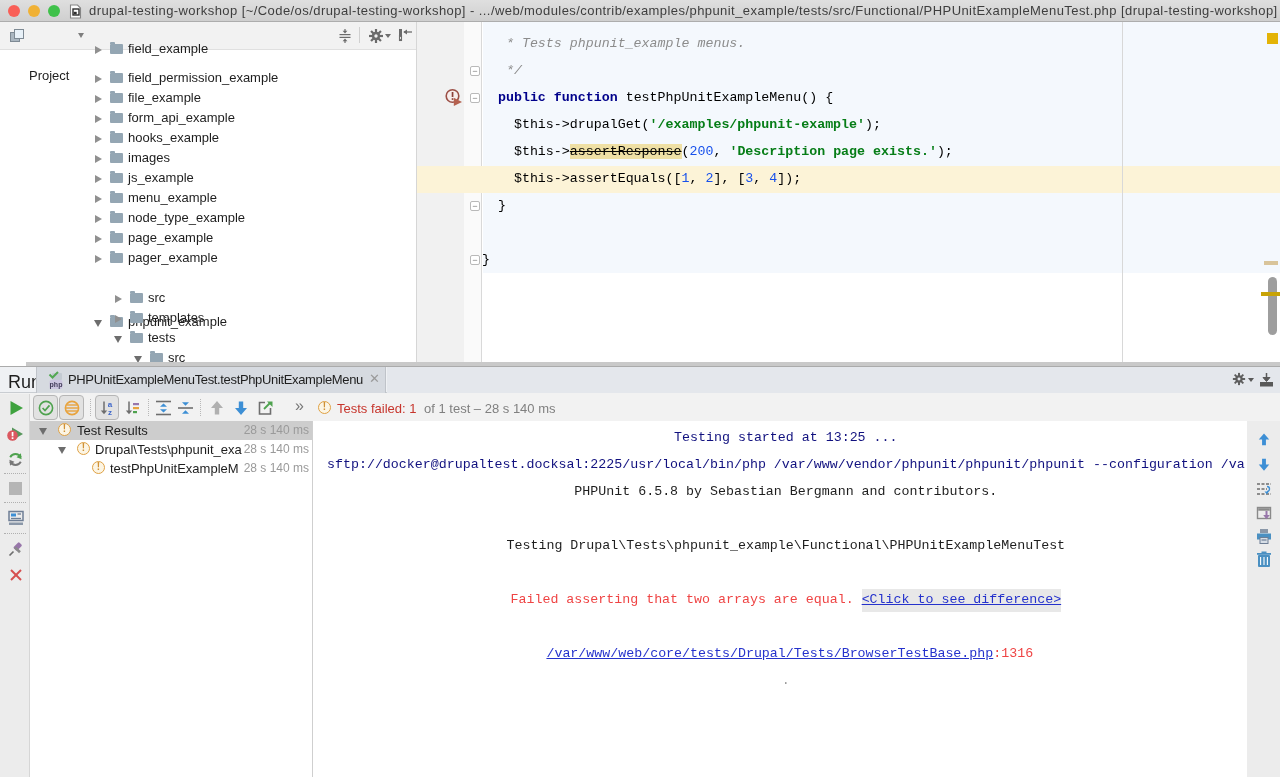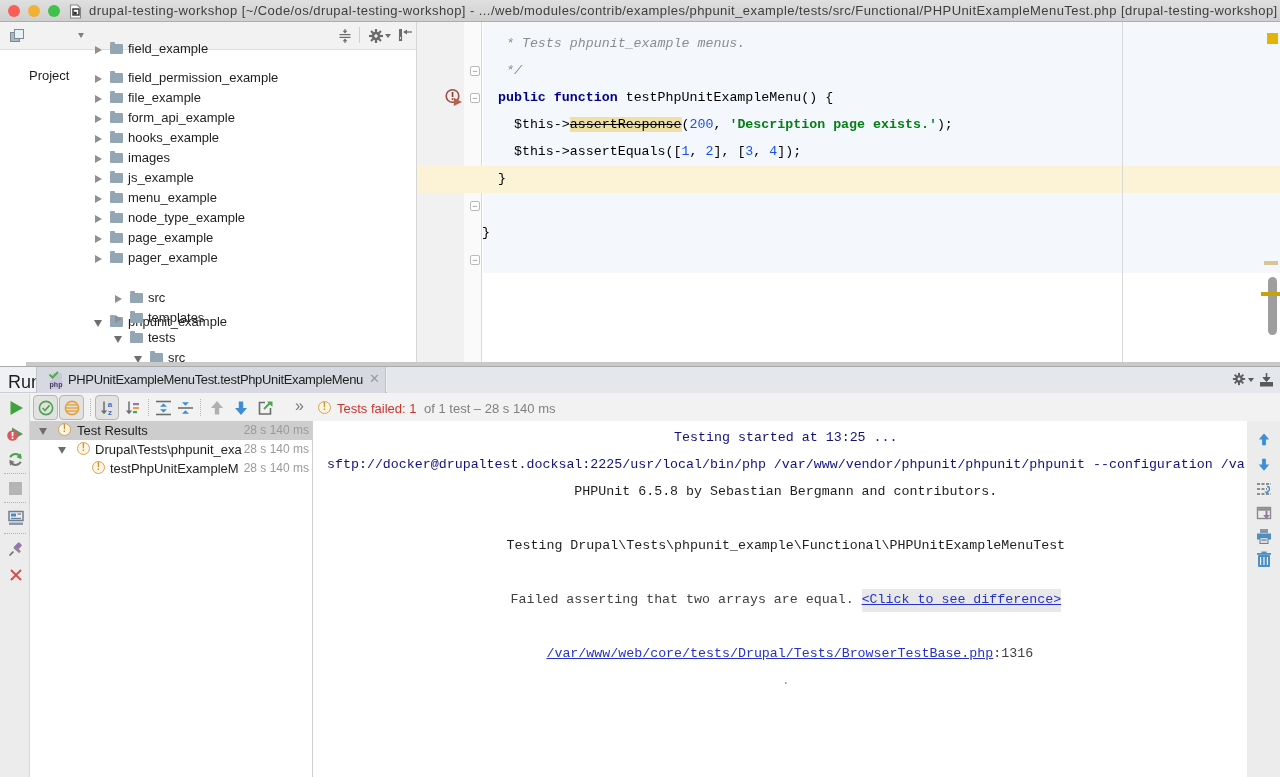--- a/index.html
+++ b/index.html
@@ -49,21 +49,21 @@
   #leftrail { position:absolute; left:0; top:27px; width:30px; height:384px; background:#ececec; border-right:1px solid #d6d6d6; }
   #treepanel { position:absolute; left:30px; top:54px; width:283px; height:357px; background:#fff; border-right:1px solid #cfcfcf; overflow:hidden; }
   #console { position:absolute; left:313px; top:54px; width:934px; height:357px; background:#fff; overflow:hidden; }
   #constrip { position:absolute; left:1247px; top:54px; width:33px; height:357px; background:#ececec; }
   .trow { position:absolute; left:0; width:283px; height:19px; font-size:13px; color:#1e1e1e; }
   .ttime { position:absolute; right:4px; top:2px; font-size:12px; color:#9a9a9a; }
   .warnball { position:absolute; width:13px; height:13px; border:1.8px solid #dfa144; border-radius:50%; top:2px; color:#cf9137; font-weight:bold; font-size:10px; text-align:center; line-height:10.5px; background:#fcf5e4; }
   #conslines { position:absolute; left:14px; top:3px; font-size:13.3px; line-height:27px; color:#1e1e1e; font-family:"Liberation Mono",monospace;text-align:center; }
   #conslines div { height:27px; white-space:pre; }
   .sys { color:#11117f; }
-  .err { color:#404040; }
+  .err { color:#ef4444; }
   .lnk { color:#2532cc; text-decoration:underline; }
   .lnkbox { background:#e8e8e8; box-shadow:0 -3px 0 #e8e8e8, 0 5px 0 #e8e8e8; }
   .sep { position:absolute; top:5px; width:1px; height:17px; border-left:1px dotted #b8b8b8; }
   .tbtn { position:absolute; top:1px; width:25px; height:25px; background:#e2e2e2; border:1px solid #b6b6b6; border-radius:4px; }
 </style>
 </head>
 <body>
 
 <div id="titlebar" class="abs">
   <div class="tl" style="left:8px; background:#f95f57;"></div>
@@ -212,20 +212,21 @@
   <svg class="abs" style="left:27px; top:66px;" width="20" height="20" viewBox="0 0 20 20">
     <circle cx="8.5" cy="8" r="6.3" fill="#f7edec" stroke="#9c4f46" stroke-width="1.6"></circle>
     <rect x="7.7" y="4" width="1.7" height="5" fill="#8c4038"></rect>
     <rect x="7.7" y="10.2" width="1.7" height="1.7" fill="#8c4038"></rect>
     <polygon points="9.8,9.8 18,13.9 9.8,18" fill="#b5614f"></polygon>
   </svg>
   <div id="code">
 <div><span class="cmt">   * Tests phpunit_example menus.</span></div>
 <div><span class="cmt">   */</span></div>
 <div>  <span class="kw">public function</span> testPhpUnitExampleMenu() {</div>
+<div>    $this-&gt;drupalGet(<span class="str">'/examples/phpunit-example'</span>);</div>
 <div>    $this-&gt;<span class="strike">assertResponse</span>(<span class="num">200</span>, <span class="str">'Description page exists.'</span>);</div>
 <div>    $this-&gt;assertEquals([<span class="num">1</span>, <span class="num">2</span>], [<span class="num">3</span>, <span class="num">4</span>]);</div>
 <div>  }</div>
 <div></div>
 <div>}</div>
 <div></div>
   </div>
 
   <div class="abs" style="left:850px; top:11px; width:11px; height:11px; background:#e3b306;"></div>
   <div class="abs" style="left:847px; top:239px; width:14px; height:4px; background:#d9c49a;"></div>

